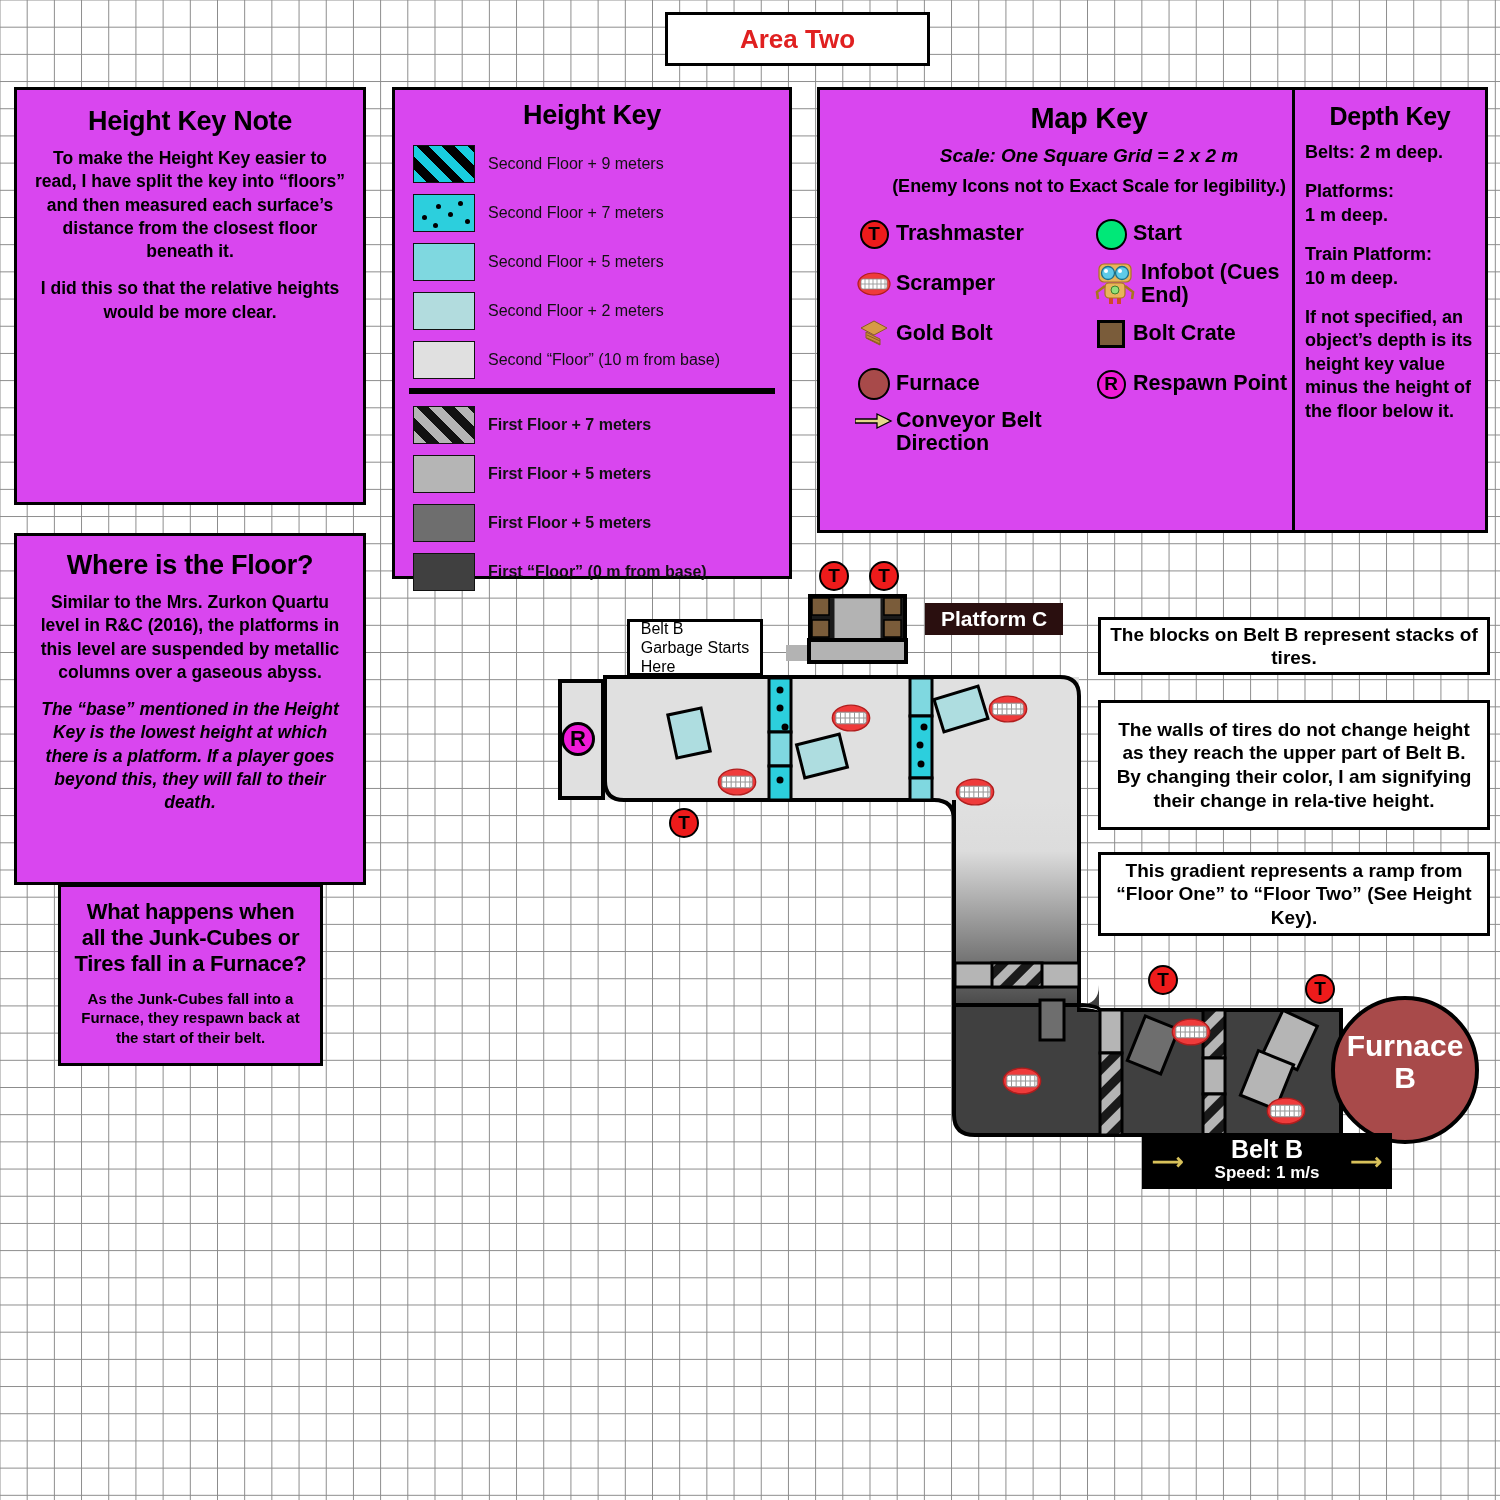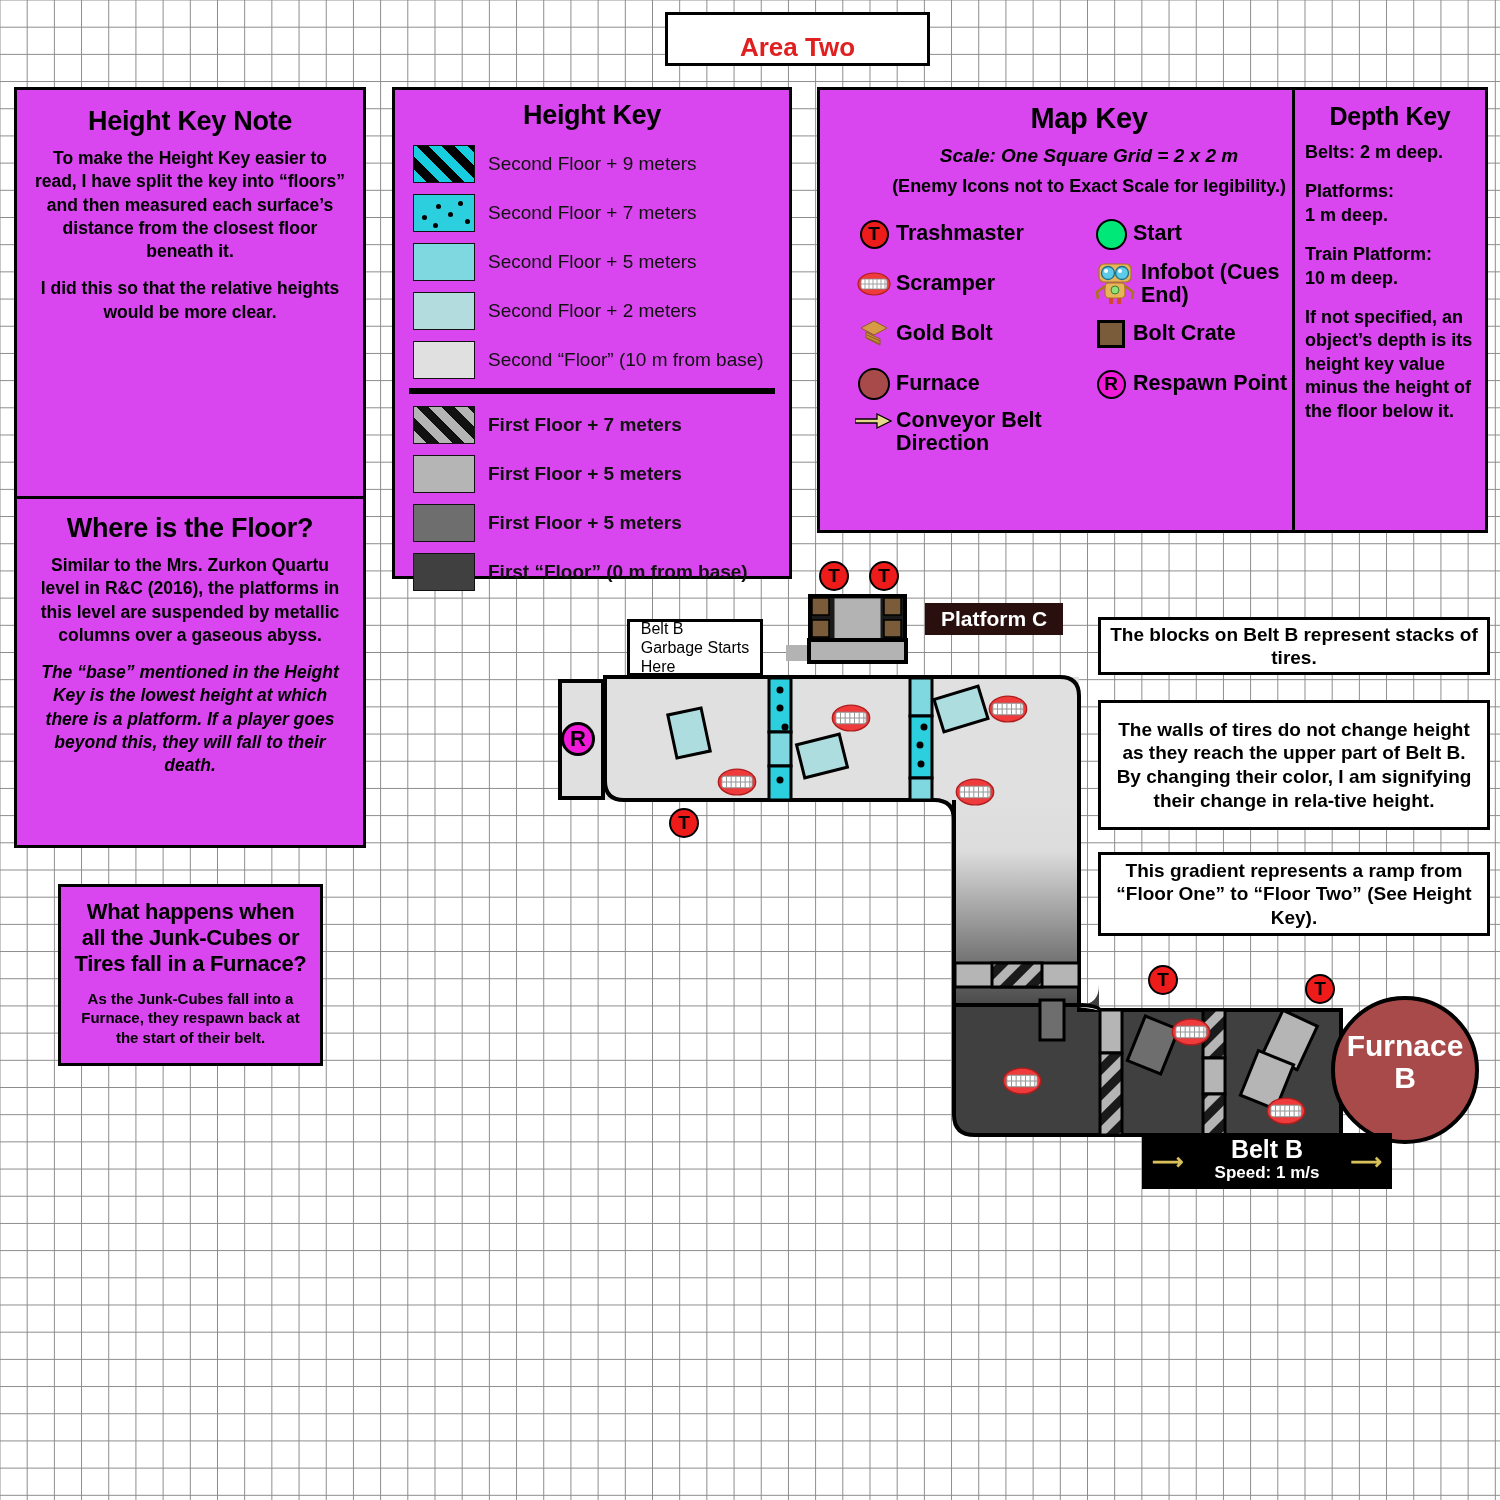--- a/index.html
+++ b/index.html
@@ -25,31 +25,31 @@
   .box p:last-child{margin-bottom:0;}
   .box p.ital{font-style:italic;}
 
   
   #title-box{left:665px;top:12px;width:265px;height:54px;border:3px solid #000;
     background:#fff;display:flex;align-items:center;justify-content:center;}
   #title-box span{color:#e02020;font-size:26px;font-weight:bold;}
 
   
   #height-key-note{left:14px;top:87px;width:352px;height:418px;padding:16px 14px 0 14px;}
-  #where-floor{left:14px;top:496px;width:352px;height:352px;padding:14px 14px 0 14px;}
+  #where-floor{left:14px;top:533px;width:352px;height:352px;padding:14px 14px 0 14px;}
   #junk-cubes{left:58px;top:884px;width:265px;height:182px;padding:12px 12px 0 12px;}
   #junk-cubes h2{font-size:22px;line-height:1.18;margin-bottom:12px;}
   #junk-cubes p{font-size:15px;line-height:1.3;}
 
   
   #height-key{left:392px;top:87px;width:400px;height:492px;padding:10px 0 0 0;}
   #height-key h2{font-size:27px;margin-bottom:8px;}
   .hk-row{display:flex;align-items:center;height:49px;padding-left:18px;}
   .hk-sw{width:62px;height:38px;border:1px solid #111;flex:0 0 auto;box-sizing:border-box;}
-  .hk-lbl{margin-left:13px;font-size:19px;color:#111;text-align:left;font-weight:400;}
+  .hk-lbl{margin-left:13px;font-size:16px;color:#111;text-align:left;font-weight:400;}
   .hk-lbl.bold{font-weight:bold;}
   .hk-div{height:6px;background:#000;margin:4px 14px 6px 14px;}
 
   .sw-cyan-hatch{
     background:
       repeating-linear-gradient(45deg,#19cde0 0 9px,#000 9px 18px);
   }
   .sw-cyan-dot{background:#2ccfdd;position:relative;overflow:hidden;}
   .sw-cyan-dot i{position:absolute;width:5px;height:5px;border-radius:50%;background:#000;}
   .sw-gray-hatch{
@@ -113,21 +113,21 @@
     font-size:19px;font-weight:bold;color:#000;z-index:30;}
   .rmark{position:absolute;width:34px;height:34px;border-radius:50%;background:#f01ad8;
     border:3px solid #000;box-sizing:border-box;display:flex;align-items:center;justify-content:center;
     font-size:22px;font-weight:bold;color:#000;z-index:30;}
 
   .teeth{position:absolute;z-index:25;}
 </style>
 </head>
 <body>
 
-<div id="title-box" class="box" style="padding:0;align-items:flex-end;">
+<div id="title-box" class="box" style="padding:12px;">
   <span>Area Two</span>
 </div>
 
 <div id="height-key-note" class="box">
   <h2>Height Key Note</h2>
   <p>To make the Height Key easier to read, I have split the key into “floors” and then measured each surface’s distance from the closest floor beneath it.</p>
   <p>I did this so that the relative heights would be more clear.</p>
 </div>
 
 <div id="where-floor" class="box">

